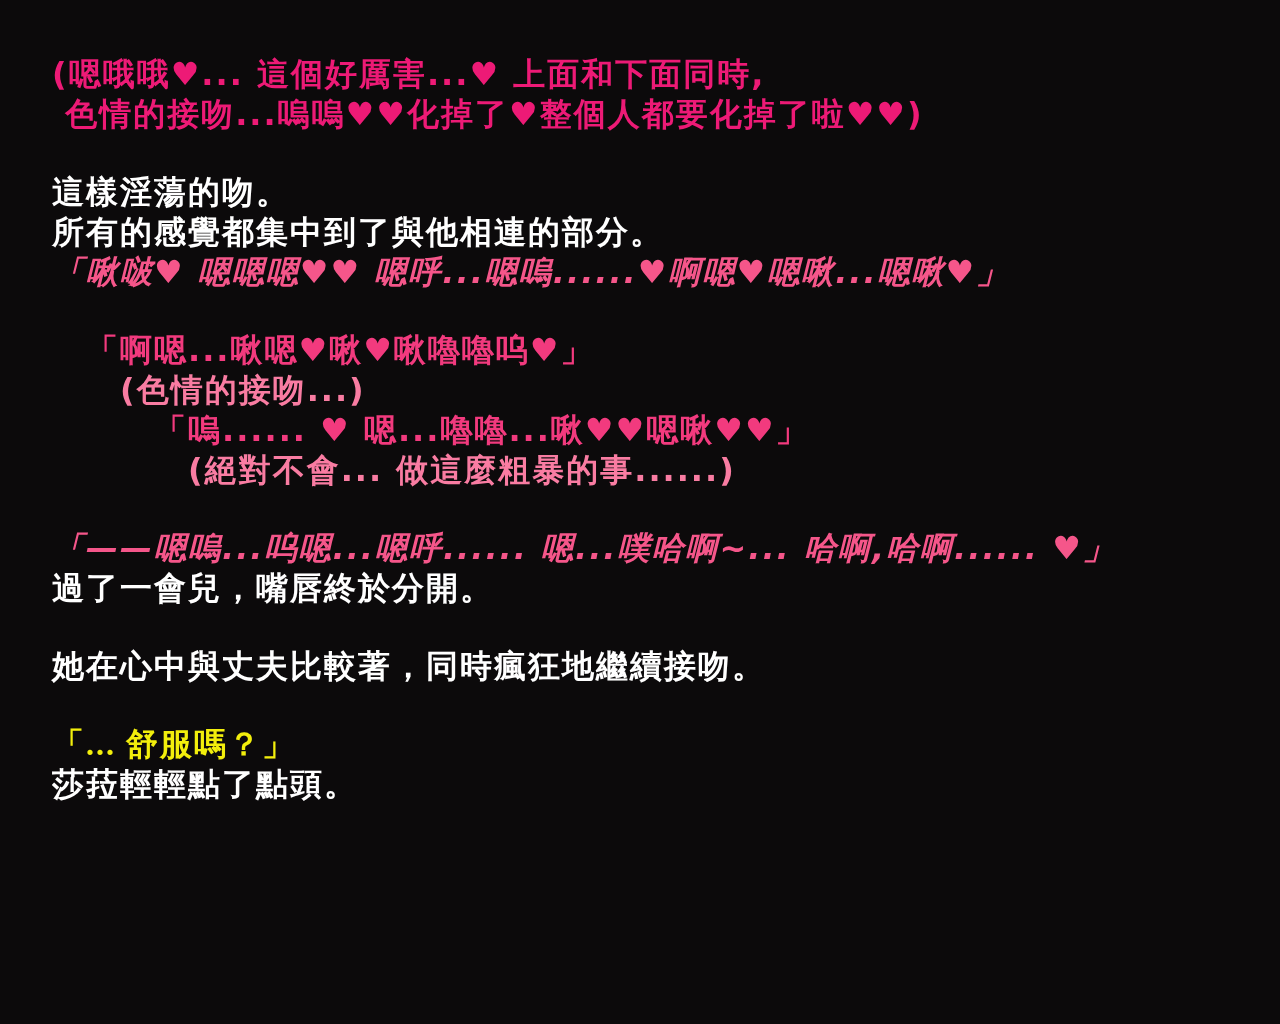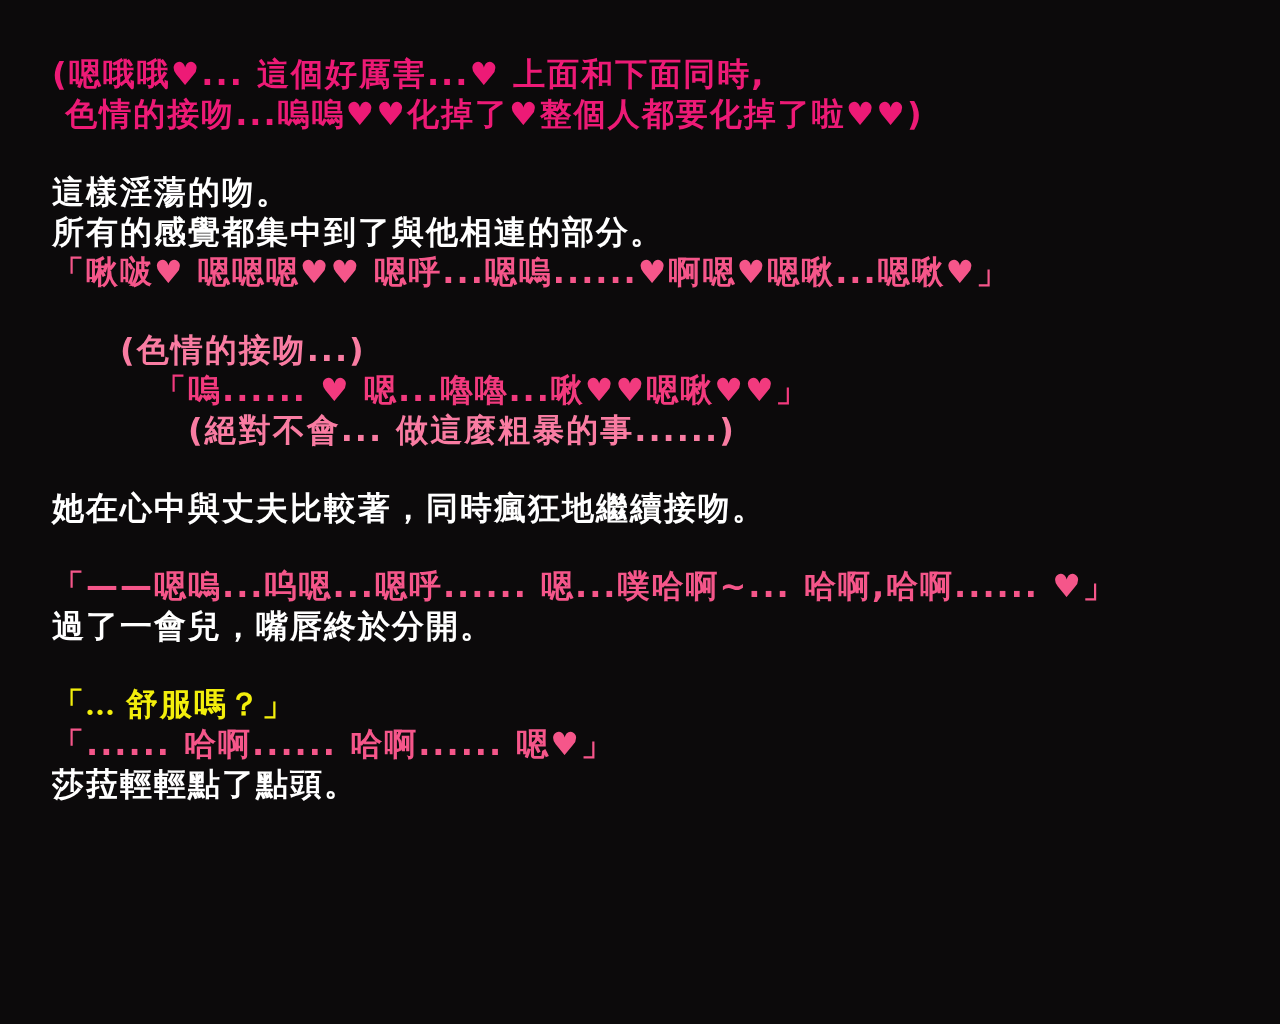--- a/index.html
+++ b/index.html
@@ -24,21 +24,21 @@
     cursor: default;
   }
   .para { margin: 0; }
   .para + .para { margin-top: 38px; }
   .line {
     white-space: pre;
     min-height: 40px;
   }
   .tone-deep   { color: var(--deep-pink,  #ed1a76); }
   .tone-hot    { color: var(--hot-pink,   #f23a7e); }
-  .tone-rose   { color: var(--rose-pink,  #f5568a); }
+  .tone-rose   { color: var(--rose-pink,  #f5568a); font-style: italic; }
   .tone-light  { color: var(--light-pink, #f97ca2); }
   .tone-white  { color: var(--white,      #ffffff); }
   .tone-yellow { color: var(--yellow,     #f2ee0c); font-family: Liberation Serif, serif; }
 </style>
 </head>
 <body>
 
 <div class="screen">
 
   <div class="para">
@@ -46,33 +46,33 @@
     <div class="line tone-deep"> 色情的接吻...嗚嗚♥♥化掉了♥整個人都要化掉了啦♥♥)</div>
   </div>
 
   <div class="para">
     <div class="line tone-white">這樣淫蕩的吻。</div>
     <div class="line tone-white">所有的感覺都集中到了與他相連的部分。</div>
     <div class="line tone-rose">「啾啵♥ 嗯嗯嗯♥♥ 嗯呼...嗯嗚......♥啊嗯♥嗯啾...嗯啾♥」</div>
   </div>
 
   <div class="para">
+    <div class="line tone-hot">　「啊嗯...啾嗯♥啾♥啾嚕嚕呜♥」</div>
     <div class="line tone-light">　　(色情的接吻...)</div>
     <div class="line tone-hot">　　　「嗚...... ♥ 嗯...嚕嚕...啾♥♥嗯啾♥♥」</div>
     <div class="line tone-light">　　　　(絕對不會... 做這麼粗暴的事......)</div>
-  </div>
-
-  <div class="para">
-    <div class="line tone-white">她在心中與丈夫比較著，同時瘋狂地繼續接吻。</div>
   </div>
 
   <div class="para">
     <div class="line tone-rose">「——嗯嗚...呜嗯...嗯呼...... 嗯...噗哈啊~... 哈啊,哈啊...... ♥」</div>
     <div class="line tone-white">過了一會兒，嘴唇終於分開。</div>
   </div>
 
   <div class="para">
+    <div class="line tone-white">她在心中與丈夫比較著，同時瘋狂地繼續接吻。</div>
+  </div>
+
+  <div class="para">
     <div class="line tone-yellow">「... 舒服嗎？」</div>
-    <div class="line tone-rose">「...... 哈啊...... 哈啊...... 嗯♥」</div>
     <div class="line tone-white">莎菈輕輕點了點頭。</div>
   </div>
 
 </div>
 
 </body></html>

